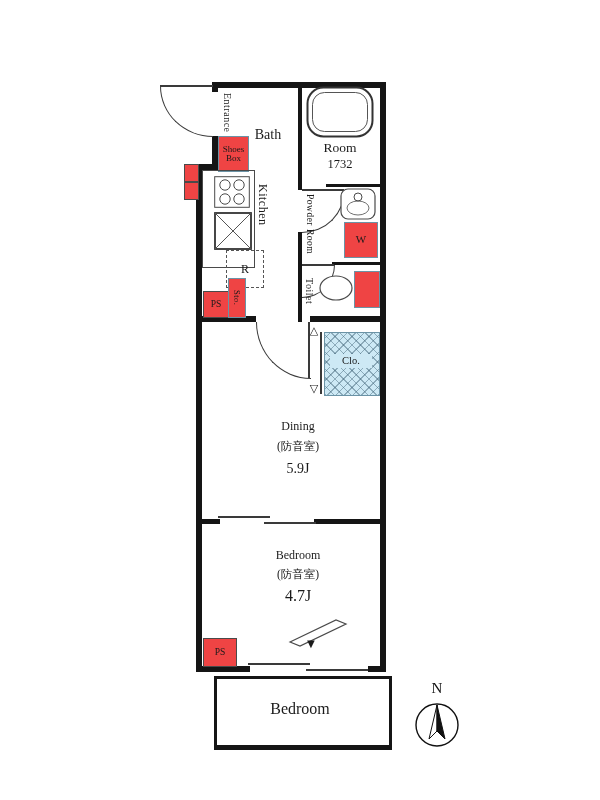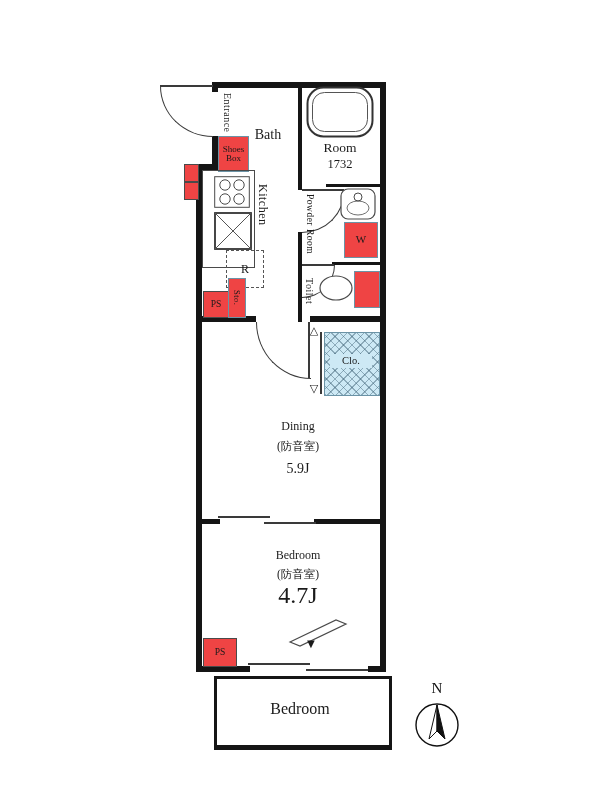--- a/index.html
+++ b/index.html
@@ -131,20 +131,20 @@
 <div class="lbl vt" style="left:254px;top:166px;width:18px;height:78px;font-size:12px">Kitchen</div>
 <div class="lbl vt" style="left:302px;top:188px;width:15px;height:72px;font-size:9.5px">Powder Room</div>
 <div class="lbl vt" style="left:301px;top:264px;width:15px;height:54px;font-size:10px">Toilet</div>
 
 <div class="lbl" style="left:236px;top:416px;width:124px;height:20px;font-size:12px">Dining</div>
 <div class="lbl" style="left:236px;top:439px;width:124px;height:15px;font-size:11.5px">(防音室)</div>
 <div class="lbl" style="left:236px;top:456px;width:124px;height:26px;font-size:14px">5.9J</div>
 
 <div class="lbl" style="left:236px;top:546px;width:124px;height:19px;font-size:12px">Bedroom</div>
 <div class="lbl" style="left:236px;top:567px;width:124px;height:15px;font-size:11.5px">(防音室)</div>
-<div class="lbl" style="left:236px;top:583px;width:124px;height:26px;font-size:24px">4.7J</div>
+<div class="lbl" style="left:236px;top:583px;width:124px;height:26px;font-size:16px">4.7J</div>
 
 <svg style="left:404px;top:678px" width="66" height="72">
   <text x="33" y="15" text-anchor="middle" font-size="15" fill="#111">N</text>
   <circle cx="33" cy="47" r="21" fill="none" stroke="#111" stroke-width="1.4"></circle>
   <polygon points="33,27 25,61 33,53" fill="#ffffff" stroke="#111" stroke-width="1"></polygon>
   <polygon points="33,27 41,61 33,53" fill="#111111" stroke="#111" stroke-width="1"></polygon>
 </svg>
 
 </body></html>

